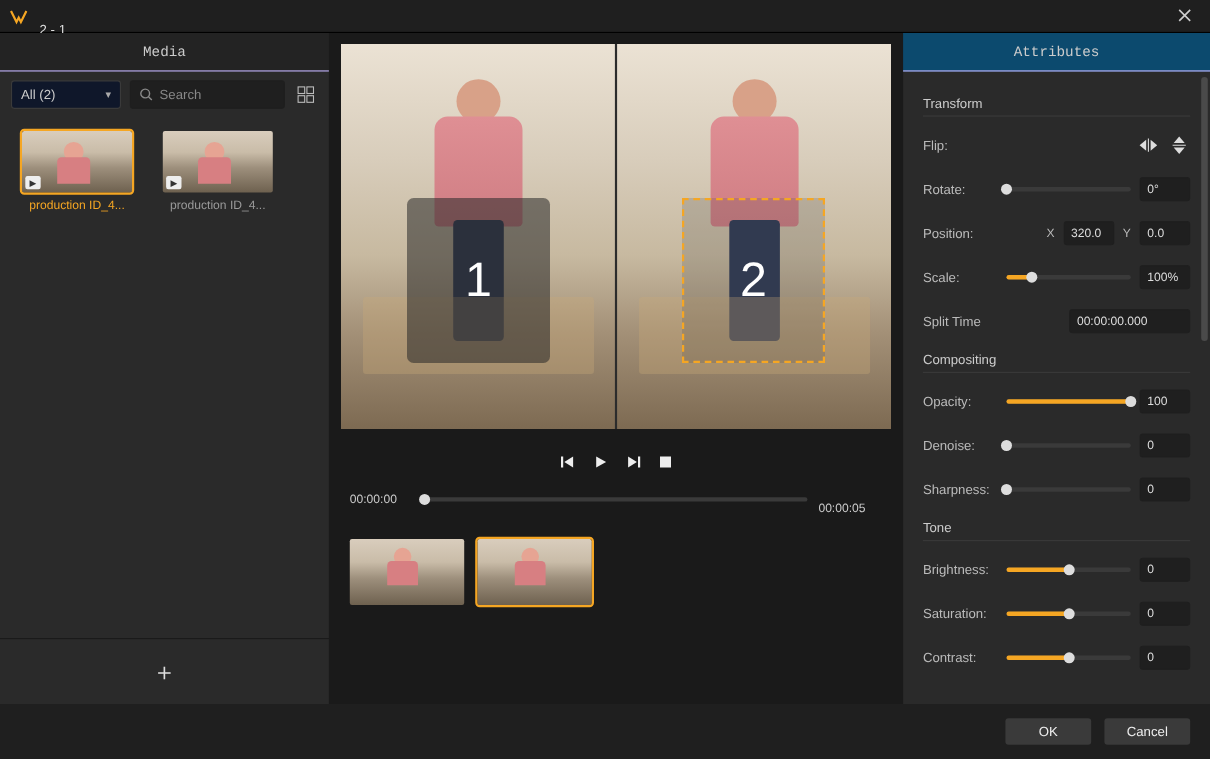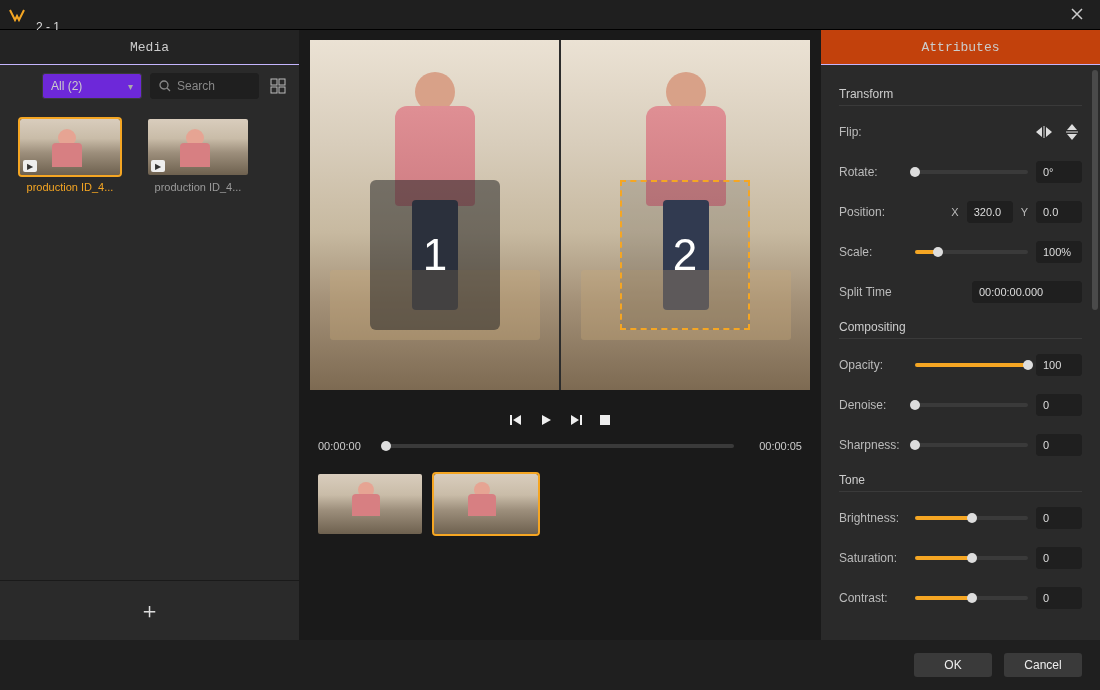--- a/index.html
+++ b/index.html
@@ -8,21 +8,21 @@
   .titlebar { height: 30px; background: #1f1f1f; display: flex; align-items: center; padding: 0 8px; border-bottom: 1px solid #000; }
   .titlebar .logo { width:18px;height:18px;margin-right:10px;display:flex;align-items:center;justify-content:center;}
   .titlebar .title { font-size: 12px; color: #ddd; flex:1;margin-top:24px; }
   .titlebar .close { width:30px;text-align:center;font-size:14px;color:#ccc;cursor:pointer;}
   
   .main { display:flex; height: calc(690px - 30px - 50px); }
   
   .media-panel { width:300px; background:#2a2a2a; display:flex; flex-direction:column; border-right:1px solid #1a1a1a;}
   .panel-head { height:35px; display:flex; align-items:center; justify-content:center; font-size:13px; color:#ccc; background:#232323; border-bottom:1px solid #c4b5fd;font-family:Liberation Mono, monospace;}
   .media-tools { display:flex; align-items:center; gap:8px; padding:8px 10px; }
-  .dropdown { flex:0 0 100px; height:26px; background:#6d28d9; border:1px solid #3a3a3a; border-radius:3px; display:flex; align-items:center; padding:0 8px; font-size:12px; justify-content:space-between;margin-left:32px;}
+  .dropdown { flex:0 0 100px; height:26px; background:#0f172a; border:1px solid #3a3a3a; border-radius:3px; display:flex; align-items:center; padding:0 8px; font-size:12px; justify-content:space-between;}
   .dropdown .chev { font-size:10px; color:#aaa;}
   .search { flex:1; height:26px; background:#1f1f1f; border:1px solid #1f1f1f; border-radius:3px; display:flex; align-items:center; padding:0 8px; gap:6px; color:#888; font-size:12px;text-align:right;}
   .grid-icon { width:22px;height:22px; display:flex;align-items:center;justify-content:center; color:#aaa;}
   .thumbs { flex:1; padding:12px 16px; display:flex; gap:20px; align-content:flex-start; flex-wrap:wrap; overflow:auto;}
   .thumb { width:108px; display:flex; flex-direction:column; align-items:center; gap:6px; font-size:11px;}
   .thumb .img { width:100px; height:56px; border-radius:2px; position:relative; background:linear-gradient(180deg,#d9cdbd 0%,#c9bca8 35%,#9d8f7c 60%,#6e614f 100%); overflow:hidden;}
   .thumb .img.sel { outline:2px solid #f5a623; }
   .thumb .img .person { position:absolute; left:38px; top:10px; width:18px; height:18px; background:#e6a493; border-radius:50%; }
   .thumb .img .body { position:absolute; left:32px; top:24px; width:30px; height:24px; background:#d77f82; border-radius:4px 4px 0 0;}
   .thumb .img .playbadge { position:absolute; left:3px; bottom:3px; width:14px;height:12px;background:#eee;border-radius:2px;display:flex;align-items:center;justify-content:center;font-size:8px;color:#333;}
@@ -42,31 +42,31 @@
   .preview .half .figure-torso { position:absolute; left:50%; transform:translateX(-50%); top:66px; width:80px; height:100px; background:linear-gradient(180deg,#df8f94 0%, #cf7d83 100%); border-radius:12px 12px 4px 4px;}
   .preview .half .figure-legs { position:absolute; left:50%; transform:translateX(-50%); top:160px; width:46px; height:110px; background:#2f3a55; border-radius:4px;}
   .preview .half .counter { position:absolute; left:50%; top:230px; transform:translateX(-50%); width:210px; height:70px; background:rgba(200,170,120,.35); border-radius:3px;}
   .preview .marker { position:absolute; display:flex; align-items:center; justify-content:center; font-size:44px; color:#fff; }
   .preview .marker1 { left:60px; top:140px; width:130px; height:150px; background:rgba(40,40,40,.55); border-radius:6px;}
   .preview .marker2 { right:60px; top:140px; width:130px; height:150px; border:2px dashed #f5a623; background:rgba(60,60,60,.18);}
   .transport { height:40px; display:flex; align-items:center; justify-content:center; gap:16px; }
   .transport .btn { color:#eee; font-size:14px; cursor:pointer; display:flex; align-items:center;}
   .scrubber { display:flex; align-items:center; gap:10px; padding:0 18px 8px 18px; }
   .scrubber .time { font-size:11px; color:#ccc; width:58px; }
-  .scrubber .time.right { text-align:right;}
+  .scrubber .time.right { text-align:left;margin-top:16px;}
   .scrubber .track { flex:1; height:4px; background:#3a3a3a; border-radius:2px; position:relative;}
   .scrubber .knob { position:absolute; left:0%; top:50%; transform:translate(-50%,-50%); width:10px;height:10px;border-radius:50%;background:#ddd;}
   .clips { display:flex; gap:12px; padding:14px 18px 24px 18px; }
   .clip { width:104px; height:60px; border-radius:2px; background:linear-gradient(180deg,#d9cdbd 0%,#c9bca8 35%,#9d8f7c 60%,#6e614f 100%); position:relative;}
   .clip .p1{position:absolute;left:40px;top:8px;width:16px;height:16px;background:#e6a493;border-radius:50%;}
   .clip .p2{position:absolute;left:34px;top:20px;width:28px;height:22px;background:#d77f82;border-radius:4px 4px 0 0;}
   .clip.sel { outline:2px solid #f5a623; }
   
   .attrs { width:280px; background:#2a2a2a; display:flex; flex-direction:column; border-left:1px solid #1a1a1a; position:relative;}
-  .attrs .panel-head { background:#c2410c;}
+  .attrs .panel-head { background:#0c4a6e;}
   .attrs .scroll { flex:1; overflow-y:auto; padding:12px 18px 12px 18px;}
   .attrs .scrollbar { position:absolute; right:2px; top:40px; width:6px; height:240px; background:#4a4a4a; border-radius:3px;}
   .section-title { font-size:12px; color:#ccc; padding:4px 0 4px 0; border-bottom:1px solid #3a3a3a; margin-bottom:10px; margin-top:6px;}
   .row { display:flex; align-items:center; min-height:32px; gap:8px; margin-bottom:8px; }
   .row .label { width:68px; font-size:12px; color:#bbb;}
   .row .rest { flex:1; display:flex; align-items:center; gap:8px; justify-content:flex-end;}
   .flip-btn { width:20px;height:20px; display:flex;align-items:center;justify-content:center; color:#ddd; cursor:pointer;}
   .slider { flex:1; height:4px; background:#3a3a3a; border-radius:2px; position:relative; min-width:60px;}
   .slider .fill { position:absolute; left:0; top:0; height:100%; background:#f5a623; border-radius:2px;}
   .slider .knob { position:absolute; top:50%; transform:translate(-50%,-50%); width:10px; height:10px; border-radius:50%; background:#ddd;}

